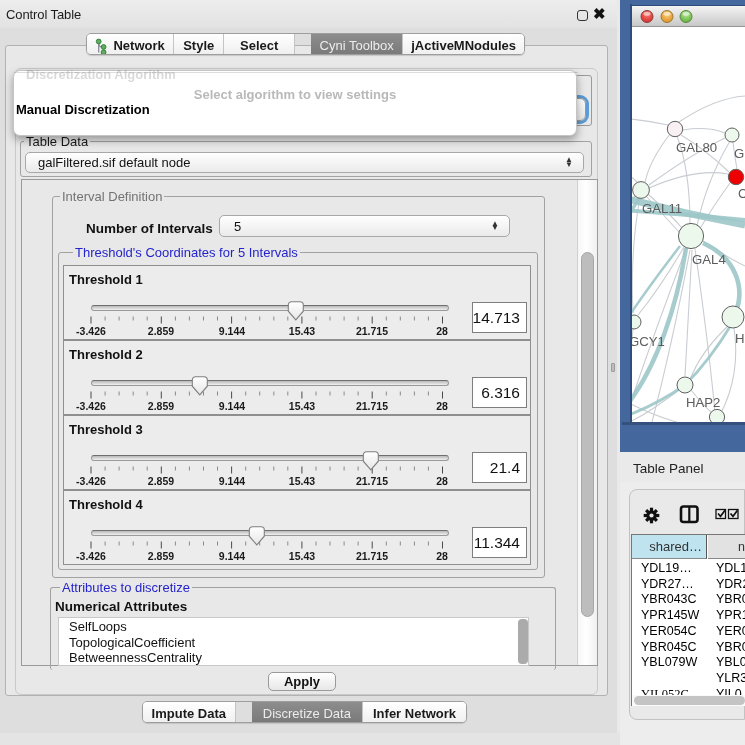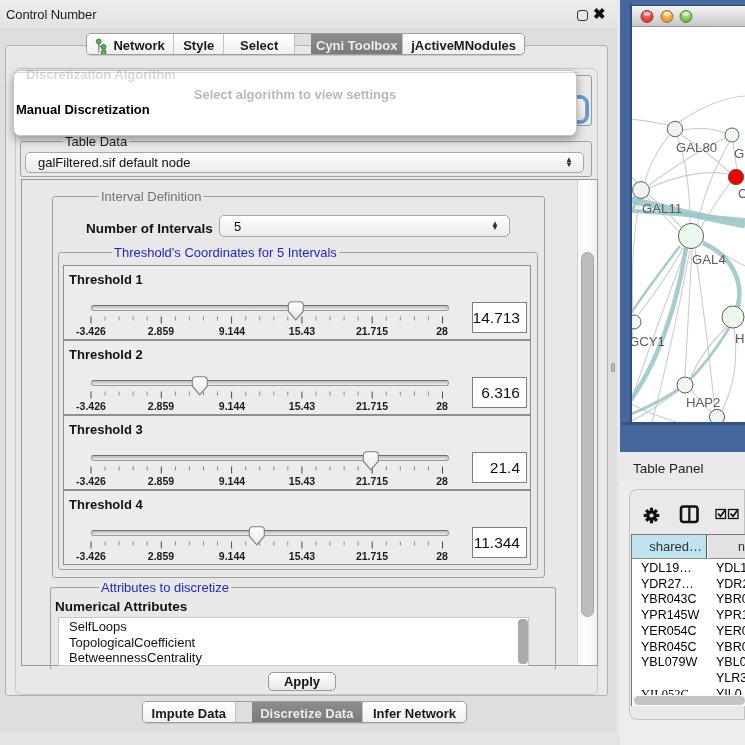--- a/index.html
+++ b/index.html
@@ -12,31 +12,31 @@
 #titletext { left:6px; top:7px; font-size:13px; letter-spacing:-0.1px; color:#1c1c1c; }
 #winbtn1 { left:577px; top:10px; width:11px; height:11px; border:1.8px solid #333; border-radius:3px; }
 #winx { left:593px; top:6px; font-size:15px; line-height:15px; font-weight:bold; color:#111; }
 #leftbg { left:0; top:28px; width:617px; height:705px; background:#dedede; }
 #belowwin { left:0; top:733px; width:620px; height:12px; background:#e4e4e4; }
 
 #contentpanel { left:5px; top:45px; width:603px; height:651px; background:#e8e8e8; border:1px solid #b2b2b2; border-radius:3px; }
 
 
 .seg { height:22px; display:flex; align-items:center; justify-content:center; font-size:13px; font-weight:bold; color:#1a1a1a; background:linear-gradient(#ffffff,#eeeeee); border-right:1px solid #c4c4c4; }
-.seg.sel { background:linear-gradient(#8d8d8d,#787878); color:#ececec; font-weight:bold;margin-left:16px; }
+.seg.sel { background:linear-gradient(#8d8d8d,#787878); color:#ececec; font-weight:normal;margin-left:16px; }
 #toptabs { left:86px; top:33px; width:439px; height:22px; display:flex; border:1px solid #9e9e9e; border-radius:5px; overflow:hidden; box-shadow:0 1px 1px rgba(0,0,0,0.15); }
 #toptabs .seg:last-child { border-right:none; }
 
 
 #bottabs { left:142px; top:701px; width:325px; height:22px; display:flex; border:1px solid #9e9e9e; border-radius:5px; overflow:hidden; box-shadow:0 1px 1px rgba(0,0,0,0.12); }
 #bottabs .seg:last-child { border-right:none; }
 
 
 .group { border:1px solid #a2a2a2; border-radius:3px; }
-.gtitle { position:absolute; top:-8px; left:7px; background:#e8e8e8; padding:0 2px; font-size:13px;margin-left:39px; }
+.gtitle { position:absolute; top:-8px; left:7px; background:#e8e8e8; padding:0 2px; font-size:13px; }
 
 
 .combo { background:linear-gradient(#ffffff,#eaeaea); border:1px solid #a8a8a8; border-radius:5px; font-size:13px; color:#111; display:flex; align-items:center; }
 .combo .arr { position:absolute; right:10px; top:0; height:100%; display:flex; flex-direction:column; justify-content:center; font-size:8px; color:#333; line-height:4.5px; }
 
 
 #scrollpane { left:21px; top:179px; width:577px; height:487px; border:1px solid #9a9a9a; background:#e8e8e8; }
 #vscrolltrack { left:577px; top:180px; width:20px; height:485px; background:linear-gradient(90deg,#f6f6f6,#ffffff 40%,#f0f0f0); border-left:1px solid #d0d0d0; }
 #vscrollthumb { left:581px; top:252px; width:13px; height:365px; background:#bdbdbd; border:1px solid #a6a6a6; border-radius:7px; }
 
@@ -70,21 +70,21 @@
 
 #tpbar { left:620px; top:452px; width:125px; height:30px; background:#eaeaea; }
 #tpbar span { position:absolute; left:13px; top:9px; font-size:13.5px; color:#222; }
 #tpgap { left:620px; top:482px; width:125px; height:263px; background:#ededed; }
 #tablewin { left:629px; top:489px; width:116px; height:231px; background:#e9e9e9; border:1px solid #c2c2c2; border-radius:8px 0 0 8px; }
 </style>
 </head>
 <body>
 
 <div class="abs" id="titlebar"></div>
-<div class="abs" id="titletext">Control Number</div>
+<div class="abs" id="titletext">Control Table</div>
 <div class="abs" id="leftbg"></div>
 <div class="abs" id="belowwin"></div>
 <div class="abs" id="winbtn1"></div>
 <div class="abs" id="winx">✖</div>
 <div class="abs" id="contentpanel"></div>
 <div class="abs" style="left:15px; top:68px; width:583px; height:627px; border:1px solid #c9c9c9; border-radius:6px;"></div>
 
 <div class="abs" id="toptabs">
   <div class="seg" style="width:91px;">
     <svg width="13" height="17" viewBox="0 0 13 17" style="margin-right:5px; margin-top:2px;">

